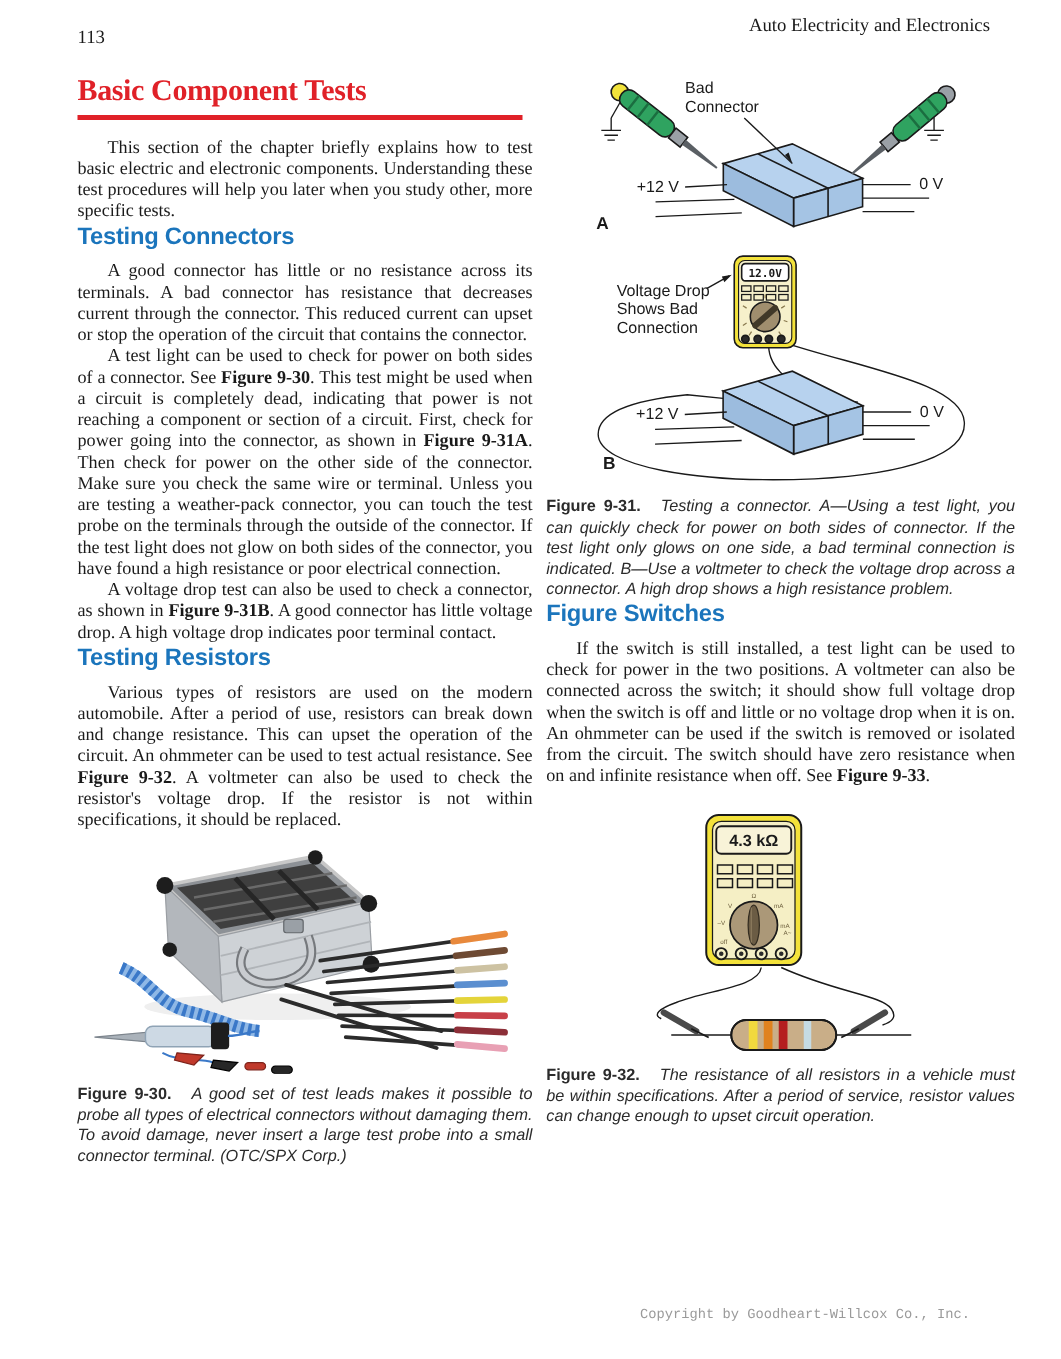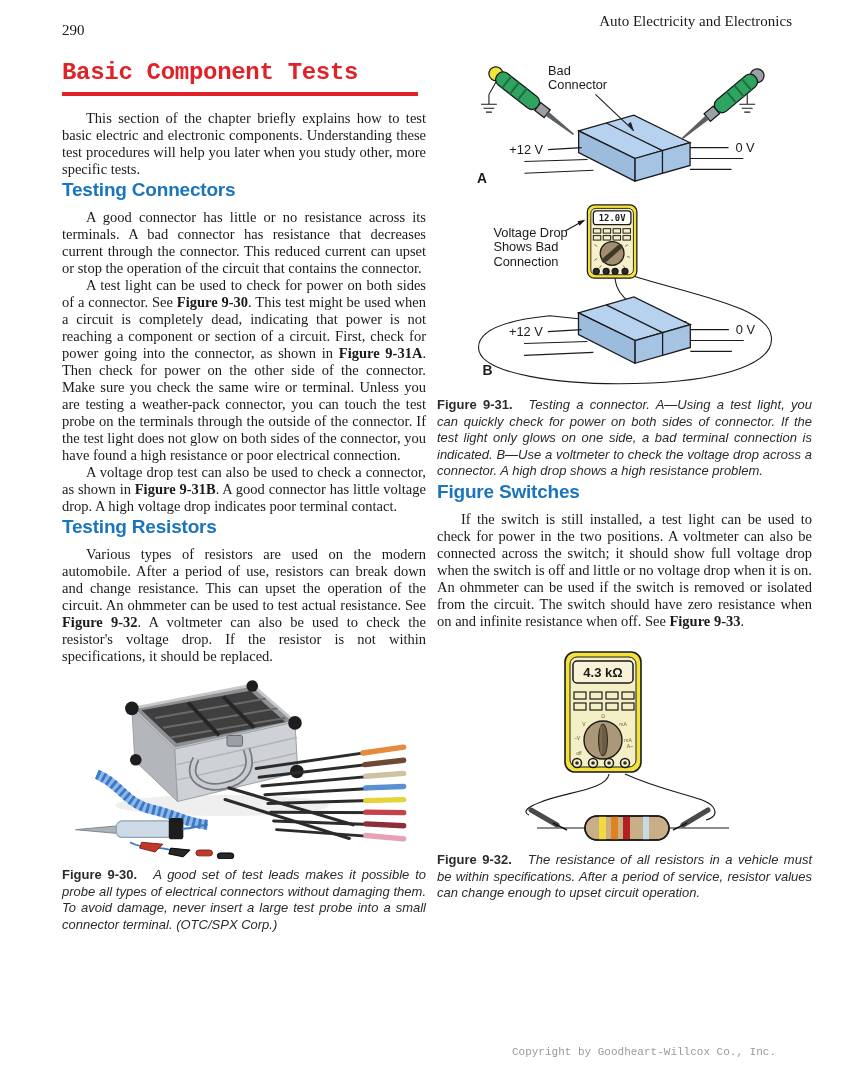--- a/index.html
+++ b/index.html
@@ -3,21 +3,21 @@
 <meta charset="utf-8">
 <style>
   html,body{margin:0;padding:0;background:#fff;}
   .page{position:relative;width:849px;height:1087px;background:#fff;overflow:hidden;
         font-family:"Liberation Serif",serif;color:#1a1a1a;
         --accent-red:#e02128;--accent-blue:#1b75bc;}
   .hdr-num{position:absolute;left:62px;top:22px;font-size:15px;}
   .hdr-title{position:absolute;right:57px;top:13px;font-size:15px;}
   .col-left{position:absolute;left:62px;top:60px;width:364px;}
   .col-right{position:absolute;left:437px;top:53px;width:375px;}
-  h1.title{margin:0;font-family:Liberation Mono, monospace;font-weight:bold;
+  h1.title{margin:0;font-family:Liberation Serif, serif;font-weight:bold;
            font-size:24px;line-height:26px;color:var(--accent-red);letter-spacing:-.3px;}
   .title-rule{height:4px;background:var(--accent-red);margin-top:6px;width:356px;}
   h2.sub{margin:0 0 8px 0;font-family:"Liberation Sans",sans-serif;font-weight:bold;
          font-size:19px;line-height:23px;color:var(--accent-blue);letter-spacing:-.2px;}
   p.body{margin:0;font-size:14.5px;line-height:17px;text-align:justify;text-indent:24px;}
   p.intro{margin-top:14px;}
   .bseg{font-weight:bold;}
   .caption{margin:8px 0 0 0;font-family:"Liberation Sans",sans-serif;font-size:13px;
            line-height:16.6px;text-align:justify;color:#2b2b2b;font-style:italic;}
   .cap-label{font-style:normal;font-weight:bold;margin-right:16px;}
@@ -34,21 +34,21 @@
   .lcd{font-family:"DejaVu Sans Mono",monospace;font-weight:bold;}
   .ol{stroke:#1a1a1a;stroke-width:1.3;}
   .thin{stroke:#1a1a1a;stroke-width:1.1;fill:none;}
   .dial-lab{font-size:5px;fill:#6a5c3a;}
 </style>
 </head>
 <body>
 
 <div class="page" style="--accent-red: #e02128; --accent-blue: #1b75bc;">
 
-  <div class="hdr-num">290</div>
+  <div class="hdr-num">113</div>
   <div class="hdr-title">Auto Electricity and Electronics</div>
 
   <div class="col-left">
     <h1 class="title">Basic Component Tests</h1>
     <div class="title-rule"></div>
 
     <p class="body intro"><span>This section of the chapter briefly explains how to test basic electric and electronic components. Understanding these test procedures will help you later when you study other, more specific tests.</span></p>
 
     <h2 class="sub">Testing Connectors</h2>
     <p class="body"><span>A good connector has little or no resistance across its terminals. A bad connector has resistance that decreases current through the connector. This reduced current can upset or stop the operation of the circuit that contains the connector.</span></p>

